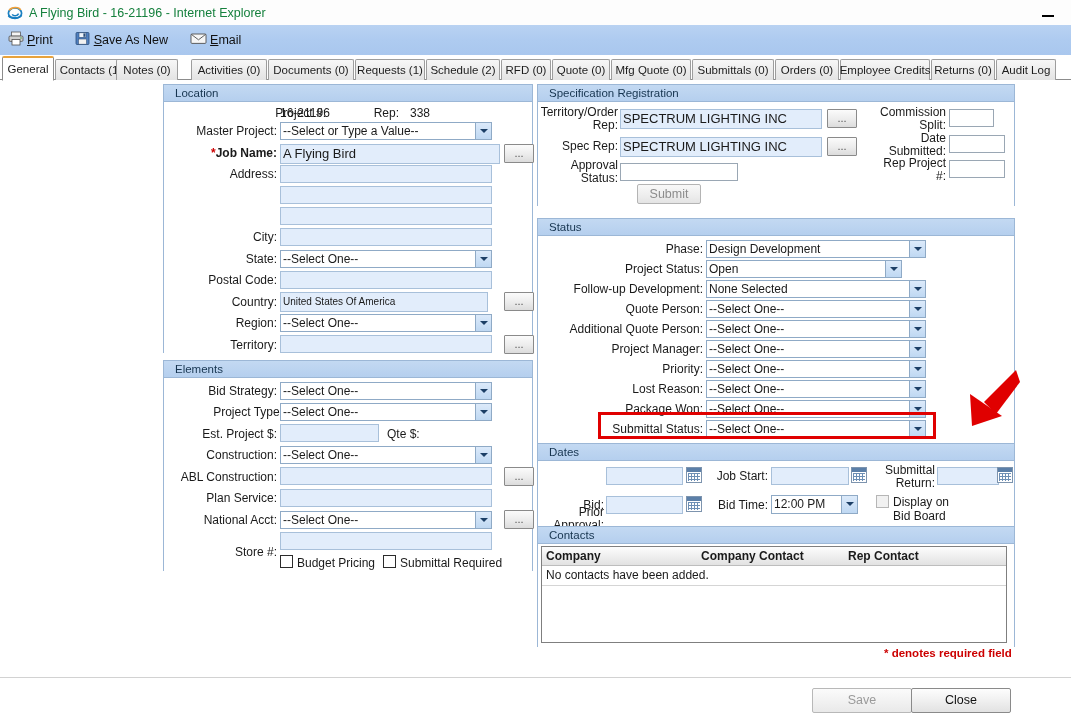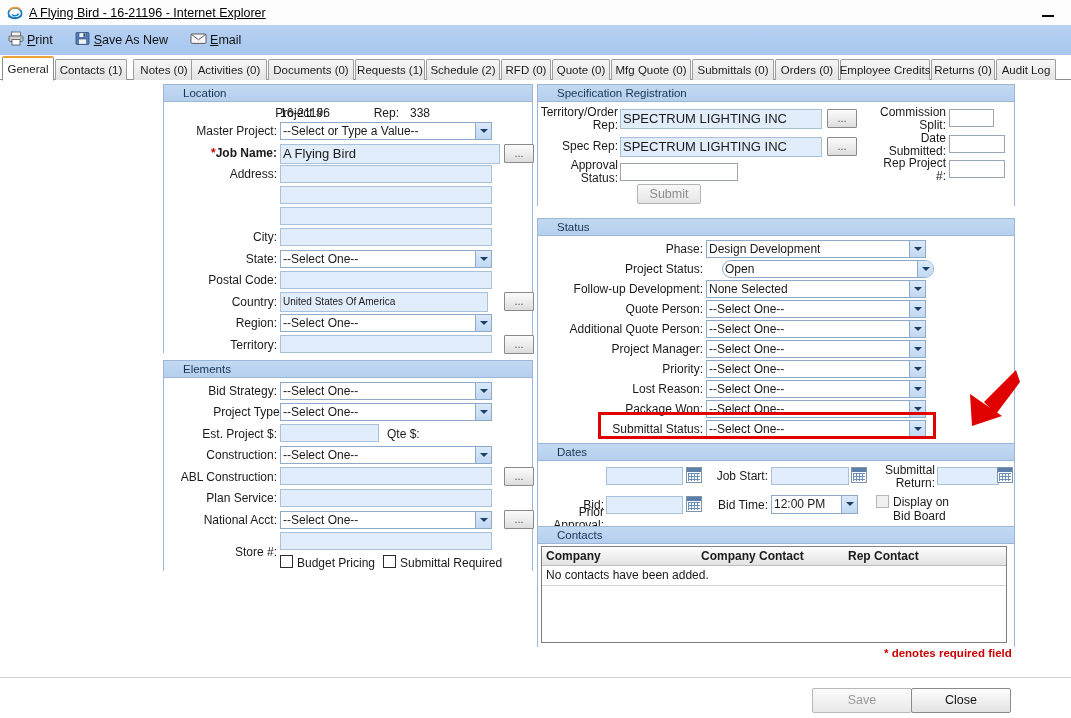--- a/index.html
+++ b/index.html
@@ -12,21 +12,21 @@
   }
   
   #titlebar{
     position:absolute;left:0;top:0;width:1071px;height:25px;
     background:#fdfdfd;
     display:flex;align-items:center;
   }
   #titlebar .ie-icon{
     width:16px;height:16px;margin-left:7px;margin-right:6px;position:relative;flex:none;
   }
-  #titlebar .title-text{font-size:12.5px;color:#000000;letter-spacing:0px;text-decoration:underline;}
+  #titlebar .title-text{font-size:12.5px;color:#15803d;letter-spacing:0px;}
   #min-btn{
     position:absolute;right:8px;top:0;width:30px;height:25px;
     display:flex;align-items:center;justify-content:center;
   }
   #min-btn i{display:block;width:12px;height:2px;background:#000;margin-top:6px;}
 
   
   #toolbar{
     position:absolute;left:0;top:25px;width:1071px;height:30px;
     background:linear-gradient(to bottom,#b9d2f2 0%,#aecbf0 50%,#a9c7ee 100%);
@@ -62,21 +62,21 @@
 
   
   .group{
     position:absolute;box-sizing:border-box;
     border:1px solid #9cb7d6;background:#ffffff;
   }
   .group>.ghead{
     height:16px;line-height:16px;
     background:linear-gradient(to bottom,#c3d9f2 0%,#b5cfee 100%);
     border-bottom:1px solid #9cb7d6;
-    padding-left:19px;font-size:11.5px;color:#16344f;
+    padding-left:11px;font-size:11.5px;color:#16344f;
   }
   .group>.gbody{position:relative;background:#fff;}
 
   
   .lab{position:absolute;font-size:12px;color:#1a1a1a;text-align:right;line-height:14px;}
   .lab.bold{font-weight:bold;}
   .lab .req{color:#cc0000;font-weight:bold;}
   .txt{
     position:absolute;box-sizing:border-box;height:18px;
     background:#e2edfb;border:1px solid #a8c0da;
@@ -205,21 +205,21 @@
   </span>
 </div>
 
 <div id="tabstrip">
     <div class="tab active" style="left: 2px; width: 52px;">
       <span>General</span>
     </div>
     <div class="tab" style="left: 55px; width: 72px;">
       <span>Contacts (1)</span>
     </div>
-    <div class="tab" style="left: 133px; width: 62px; text-align: right;">
+    <div class="tab" style="left: 116px; width: 62px; text-align: right;">
       <span>Notes (0)</span>
     </div>
     <div class="tab" style="left: 191px; width: 76px;">
       <span>Activities (0)</span>
     </div>
     <div class="tab" style="left: 268px; width: 86px;">
       <span>Documents (0)</span>
     </div>
     <div class="tab" style="left: 355px; width: 70px;">
       <span>Requests (1)</span>
@@ -380,21 +380,21 @@
       <div class="btn submit" style="left:99px;top:82px;width:64px;height:20px;line-height:18px;">Submit</div>
     </div>
   </div>
 
   <div class="group" style="left:537px;top:138px;width:478px;height:300px;">
     <div class="ghead">Status</div>
     <div class="gbody" id="status-body" style="height:282px;">
         <div class="lab" style="left: 0px; top: 6px; width: 165px;">Phase:</div>
         <div class="sel" style="left: 168px; top: 4px; width: 220px;"><span>Design Development</span><span class="arw"></span></div>
         <div class="lab" style="left: 0px; top: 26px; width: 165px;">Project Status:</div>
-        <div class="sel" style="left: 184px; top: 24px; width: 212px; border-radius: 9px;"><span>Open</span><span class="arw"></span></div>
+        <div class="sel" style="left: 168px; top: 24px; width: 196px;"><span>Open</span><span class="arw"></span></div>
         <div class="lab" style="left: 0px; top: 46px; width: 165px;">Follow-up Development:</div>
         <div class="sel" style="left: 168px; top: 44px; width: 220px;"><span>None Selected</span><span class="arw"></span></div>
         <div class="lab" style="left: 0px; top: 66px; width: 165px;">Quote Person:</div>
         <div class="sel" style="left: 168px; top: 64px; width: 220px;"><span>--Select One--</span><span class="arw"></span></div>
         <div class="lab" style="left: 0px; top: 86px; width: 165px;">Additional Quote Person:</div>
         <div class="sel" style="left: 168px; top: 84px; width: 220px;"><span>--Select One--</span><span class="arw"></span></div>
         <div class="lab" style="left: 0px; top: 106px; width: 165px;">Project Manager:</div>
         <div class="sel" style="left: 168px; top: 104px; width: 220px;"><span>--Select One--</span><span class="arw"></span></div>
         <div class="lab" style="left: 0px; top: 126px; width: 165px;">Priority:</div>
         <div class="sel" style="left: 168px; top: 124px; width: 220px;"><span>--Select One--</span><span class="arw"></span></div>

